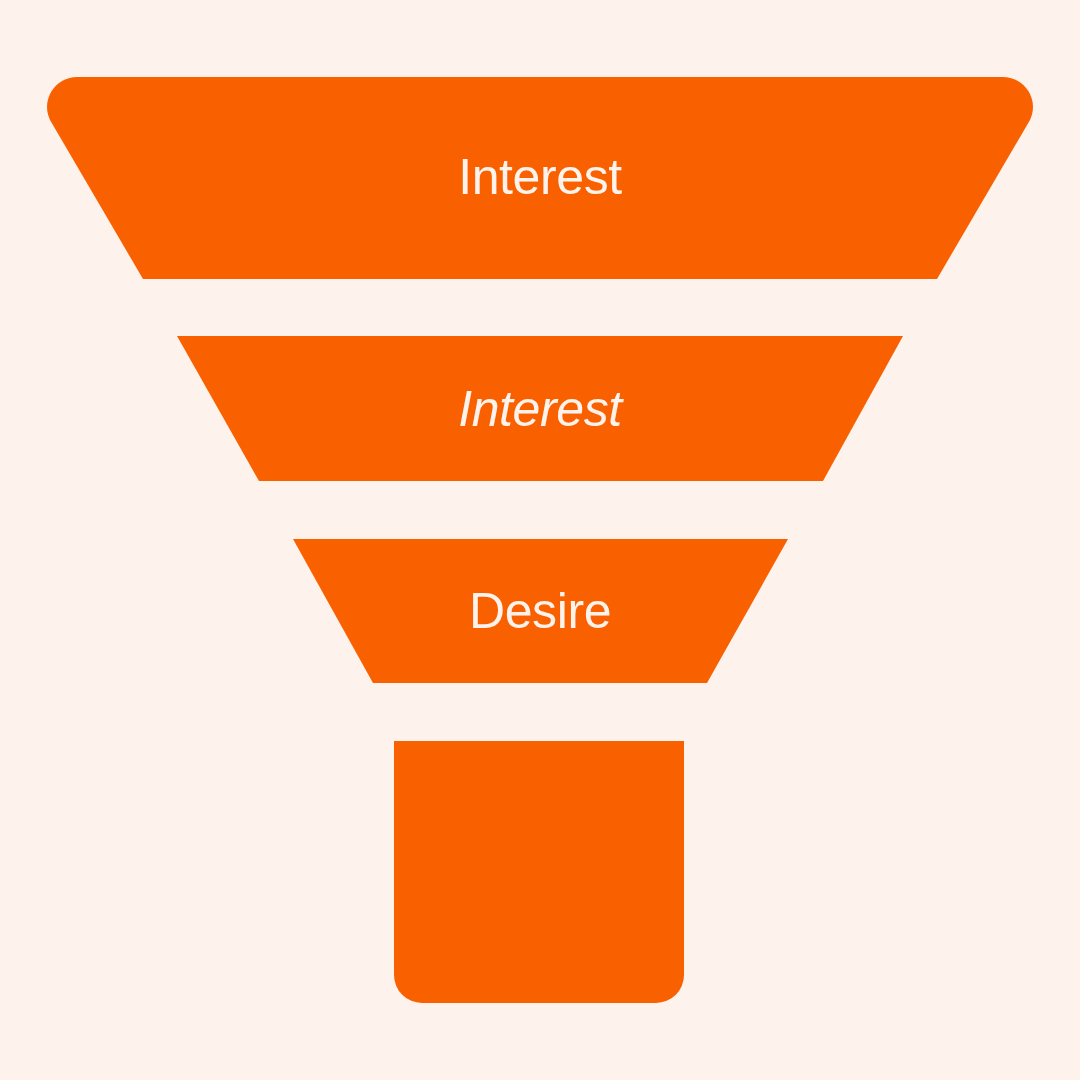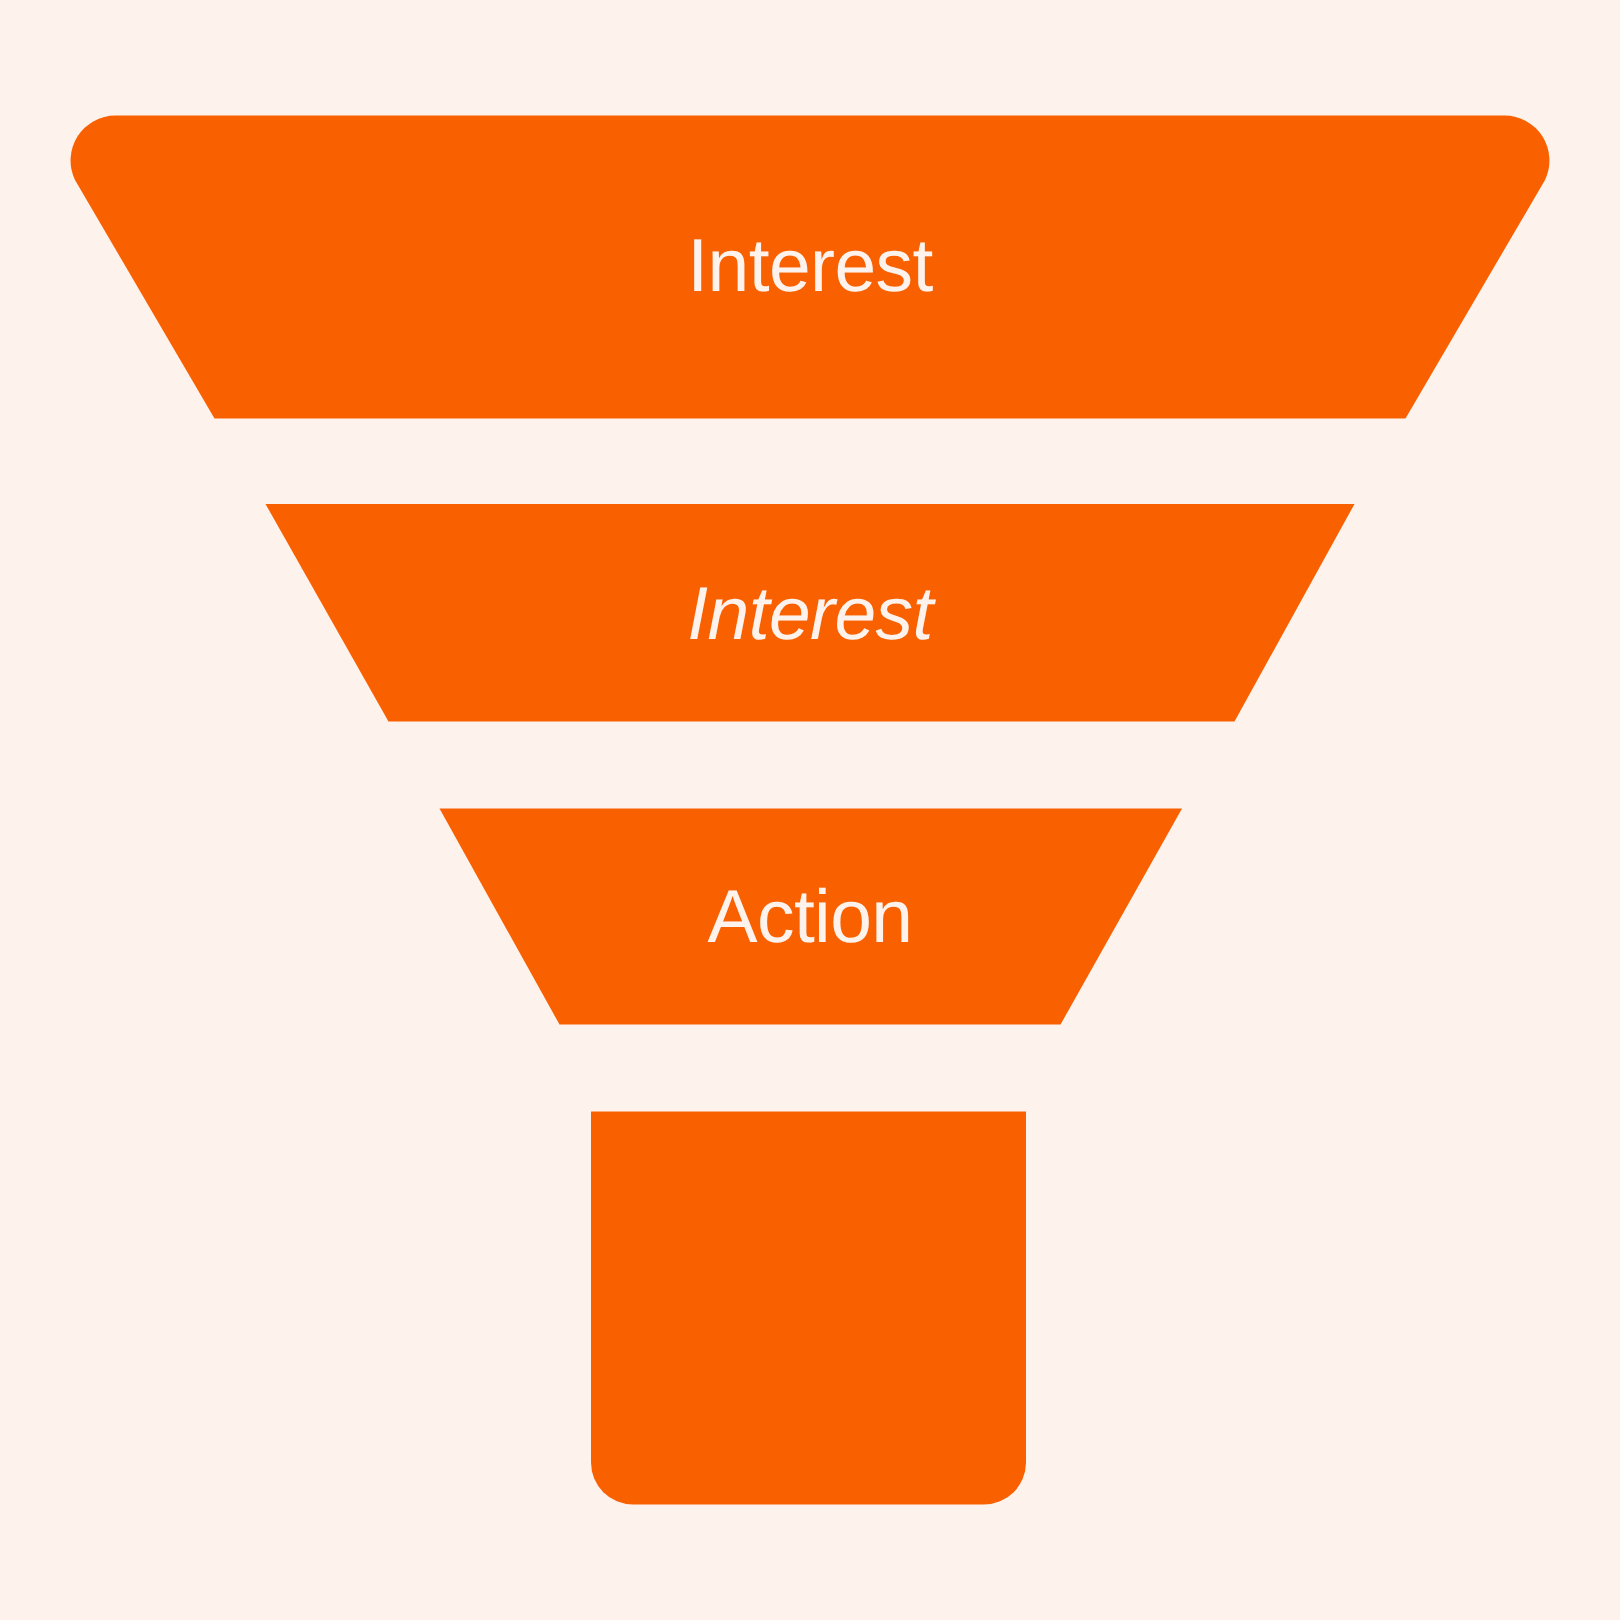--- a/index.html
+++ b/index.html
@@ -83,16 +83,16 @@
              A 28 28 0 0 1 656 1003
              L 422 1003
              A 28 28 0 0 1 394 975
              Z" fill="#F96000"></path>
   </svg>
 
   <div class="funnel-stage-label" id="label-awareness" style="color: rgb(253, 243, 236);">Interest</div>
 
   <div class="funnel-stage-label" id="label-interest" style="color: rgb(253, 243, 236); font-style: italic;">Interest</div>
 
-  <div class="funnel-stage-label" id="label-desire" style="color: rgb(253, 243, 236);">Action</div>
+  <div class="funnel-stage-label" id="label-desire" style="color: rgb(253, 243, 236);">Desire</div>
 
 
 </div>
 
 </body></html>

